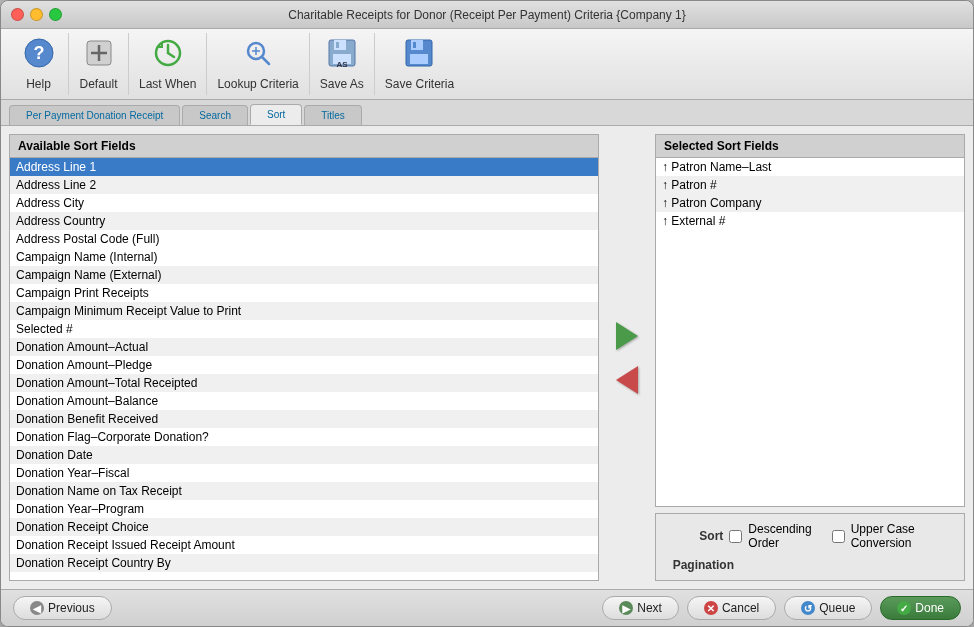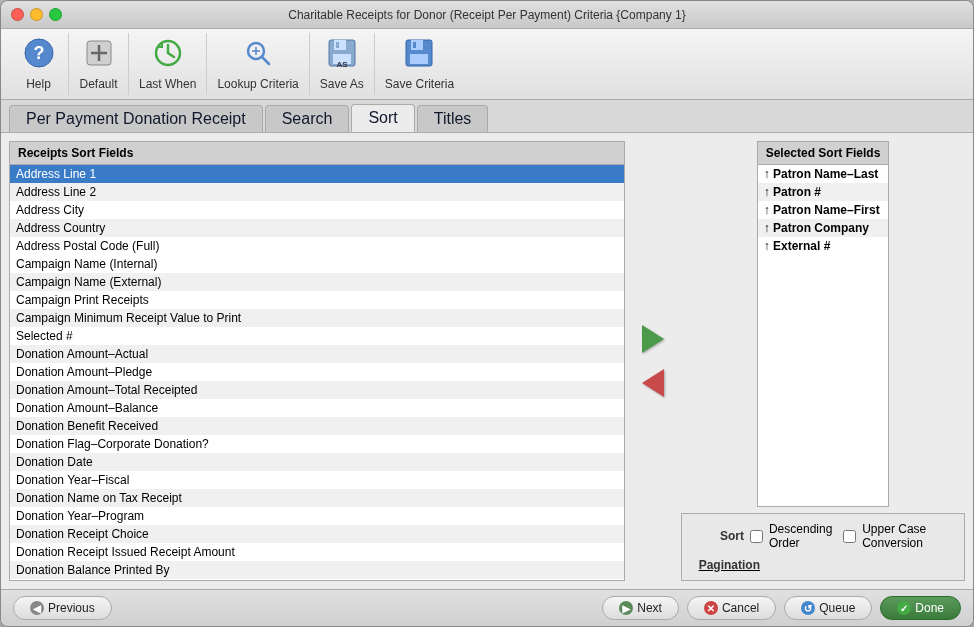--- a/index.html
+++ b/index.html
@@ -90,22 +90,22 @@
       padding: 4px 8px 0;
       gap: 2px;
     }
     .tab {
       padding: 4px 16px;
       background: #c8c8c8;
       border: 1px solid #aaa;
       border-bottom: none;
       border-radius: 4px 4px 0 0;
       cursor: pointer;
-      font-size: 16px;
-      color: #0f172a;
+      font-size: 10px;
+      color: #0369a1;
     }
     .tab.active {
       background: #ececec;
       font-weight: 500;
       border-bottom: 1px solid #ececec;
       z-index: 1;
     }
     
     .main-content {
       flex: 1;
@@ -174,38 +174,36 @@
     }
     .arrow-left {
       width: 0; height: 0;
       border-top: 14px solid transparent;
       border-bottom: 14px solid transparent;
       border-right: 22px solid #c84a4a;
       filter: drop-shadow(1px 1px 1px rgba(0,0,0,0.3));
     }
     
     .right-panel {
-      width: 284px;
+      width: 310px;
       display: flex;
       flex-direction: column;
       gap: 6px;
-      align-items: center;
     }
     .right-list-panel {
       border: 1px solid #aaa;
       background: white;
       overflow: hidden;
       flex: 1;
       display: flex;
       flex-direction: column;
     }
     .right-list-container {
       flex: 1;
       overflow-y: auto;
-      font-weight: bold;
     }
     
     .options-panel {
       background: #e8e8e8;
       border: 1px solid #aaa;
       padding: 8px;
       display: flex;
       flex-direction: column;
       gap: 4px;
     }
@@ -349,21 +347,21 @@
     <div class="tab">Per Payment Donation Receipt</div>
     <div class="tab">Search</div>
     <div class="tab active">Sort</div>
     <div class="tab">Titles</div>
   </div>
 
   <div class="main-content">
     <div class="panels-row">
 
       <div class="left-panel">
-        <div class="panel-header">Receipts Sort Fields</div>
+        <div class="panel-header">Available Sort Fields</div>
         <div class="list-container">
 
         <div class="list-item selected">Address Line 1</div>
             <div class="list-item alt">Address Line 2</div>
             <div class="list-item">Address City</div>
             <div class="list-item alt">Address Country</div>
             <div class="list-item">Address Postal Code (Full)</div>
             <div class="list-item">Campaign Name (Internal)</div>
             <div class="list-item alt">Campaign Name (External)</div>
             <div class="list-item">Campaign Print Receipts</div>
@@ -374,61 +372,60 @@
             <div class="list-item alt">Donation Amount–Total Receipted</div>
             <div class="list-item">Donation Amount–Balance</div>
             <div class="list-item alt">Donation Benefit Received</div>
             <div class="list-item">Donation Flag–Corporate Donation?</div>
             <div class="list-item alt">Donation Date</div>
             <div class="list-item">Donation Year–Fiscal</div>
             <div class="list-item alt">Donation Name on Tax Receipt</div>
             <div class="list-item">Donation Year–Program</div>
             <div class="list-item alt">Donation Receipt Choice</div>
             <div class="list-item">Donation Receipt Issued Receipt Amount</div>
-            <div class="list-item alt">Donation Balance Printed By</div>
+            <div class="list-item alt">Donation Receipt Country By</div>
           </div>
       </div>
 
       <div class="arrow-panel">
         <div class="arrow-btn">
           <div class="arrow-right"></div>
         </div>
         <div class="arrow-btn">
           <div class="arrow-left"></div>
         </div>
       </div>
 
       <div class="right-panel">
         <div class="right-list-panel">
           <div class="panel-header">Selected Sort Fields</div>
           <div class="right-list-container">
 
           <div class="list-item">↑ Patron Name–Last</div>
               <div class="list-item alt">↑ Patron #</div>
-              <div class="list-item">↑ Patron Name–First</div>
               <div class="list-item alt">↑ Patron Company</div>
               <div class="list-item">↑ External #</div>
             </div>
         </div>
 
         <div class="options-panel">
           <div style="display:flex; align-items:center; gap:6px;">
             <span class="section-label">Sort</span>
             <div class="option-row" style="margin-left:0; display:flex; gap:4px;">
               <div style="display:flex; align-items:center; gap:6px;">
                 <input type="checkbox" style="">
                 <span>Descending Order</span>
               </div>
               <div style="display:flex; align-items:center; gap:6px;">
                 <input type="checkbox" style="">
                 <span>Upper Case Conversion</span>
               </div>
             </div>
           </div>
-          <div style="display:flex; align-items:center; gap:6px; margin-top:4px;text-decoration:underline;">
+          <div style="display:flex; align-items:center; gap:6px; margin-top:4px;">
             <span class="section-label">Pagination</span>
           </div>
         </div>
       </div>
 
     </div>
   </div>
 
   <div class="bottom-bar">
     <div class="bottom-left">

